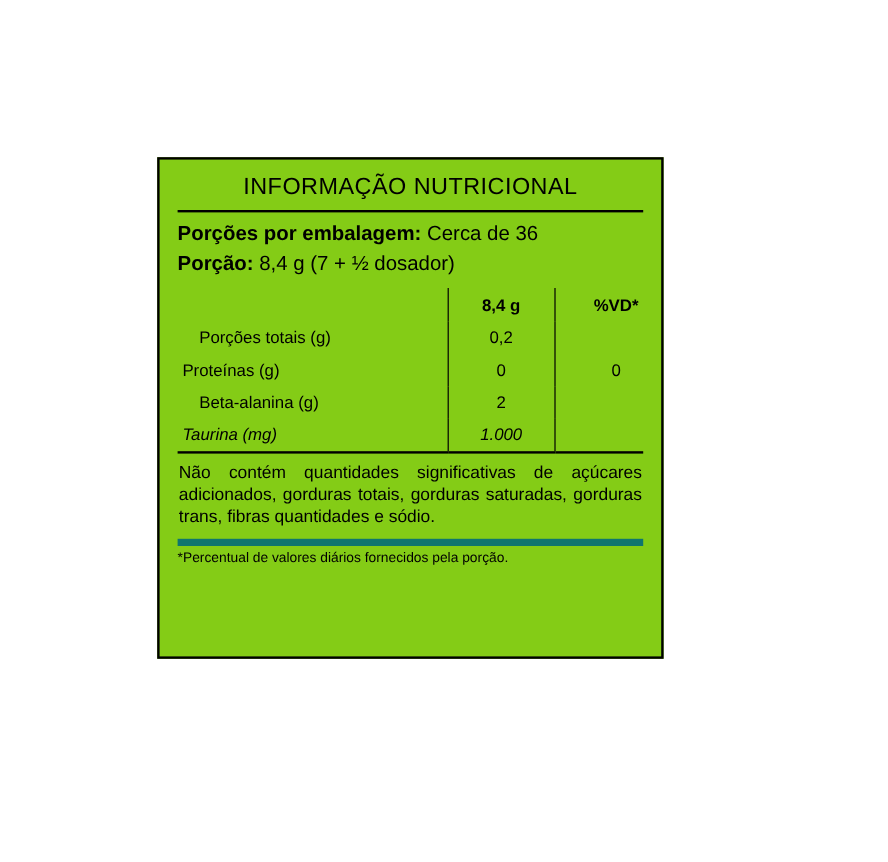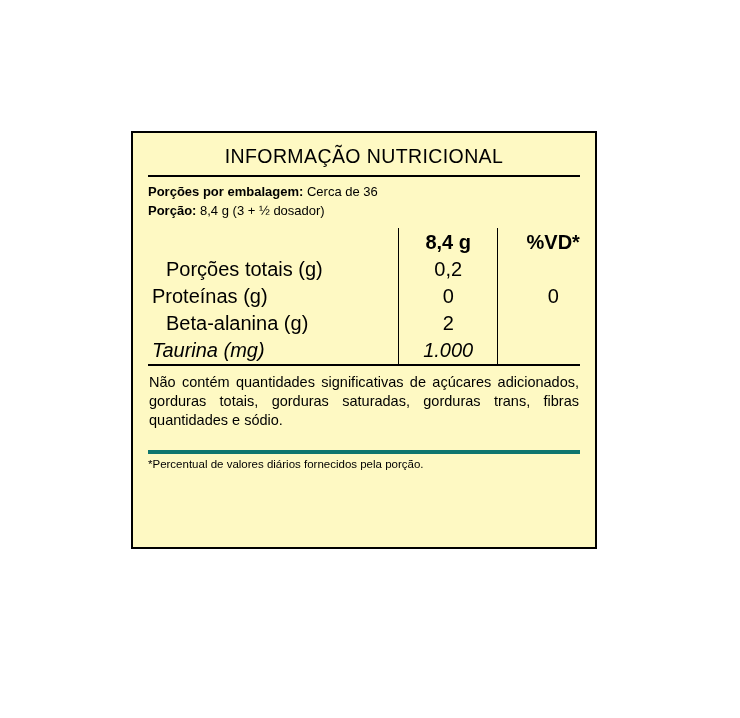--- a/index.html
+++ b/index.html
@@ -13,60 +13,60 @@
     font-family: "Liberation Sans", sans-serif;
     color: #000000;
     position: relative;
     overflow: hidden;
   }
 
   .panel {
     position: absolute;
     left: 131px;
     top: 131px;
-    width: 466px;
+    width: 422px;
     height: 418px;
     border: 2px solid #000000;
     box-sizing: border-box;
-    background: #fef9c3;
+    background: #84cc16;
   }
 
   .panel-inner {
     padding: 12px 15px 0 15px;
     box-sizing: border-box;
     height: 100%;
   }
 
   .title {
     text-align: center;
     font-size: 19.5px;
     letter-spacing: 0.4px;
     padding-bottom: 8px;
     border-bottom: 2px solid #000000;
     margin: 0 0 0 0;
     line-height: 1.15;
   }
 
   .servings {
     padding-top: 6px;
-    font-size: 13px;
+    font-size: 17px;
     line-height: 1.45;
   }
   .servings .row {
     white-space: nowrap;
   }
   .servings b {
     font-weight: bold;
   }
 
   table.nut {
     width: 100%;
     border-collapse: collapse;
     margin-top: 7px;
-    font-size: 20px;
+    font-size: 14px;
   }
 
   table.nut th,
   table.nut td {
     padding: 0;
     border: 0;
   }
 
   
   col.c-name { width: 58%; }
@@ -116,22 +116,22 @@
 
   .note {
     font-size: 14.5px;
     line-height: 1.3;
     text-align: justify;
     text-align-last: left;
     padding: 7px 1px 0 1px;
   }
 
   .footnote-wrap {
-    border-top: 4px solid #0f766e;
-    margin-top: 20px;
+    border-top: 6px solid #0f766e;
+    margin-top: 8px;
     padding-top: 4px;
   }
   .footnote {
     font-size: 11.5px;
     line-height: 1.2;
   }
 </style>
 </head>
 <body>
 
@@ -140,21 +140,21 @@
 
     <div class="title">INFORMAÇÃO NUTRICIONAL</div>
 
     <div class="servings">
       <div class="row">
         <b>Porções por embalagem:</b>
         <span>Cerca de 36</span>
       </div>
       <div class="row">
         <b>Porção:</b>
-        <span>8,4 g (3 + ½ dosador)</span>
+        <span>8,4 g (7 + ½ dosador)</span>
       </div>
     </div>
 
     <table class="nut">
       <colgroup>
         <col class="c-name">
         <col class="c-val">
         <col class="c-vd">
       </colgroup>
       <tbody>

